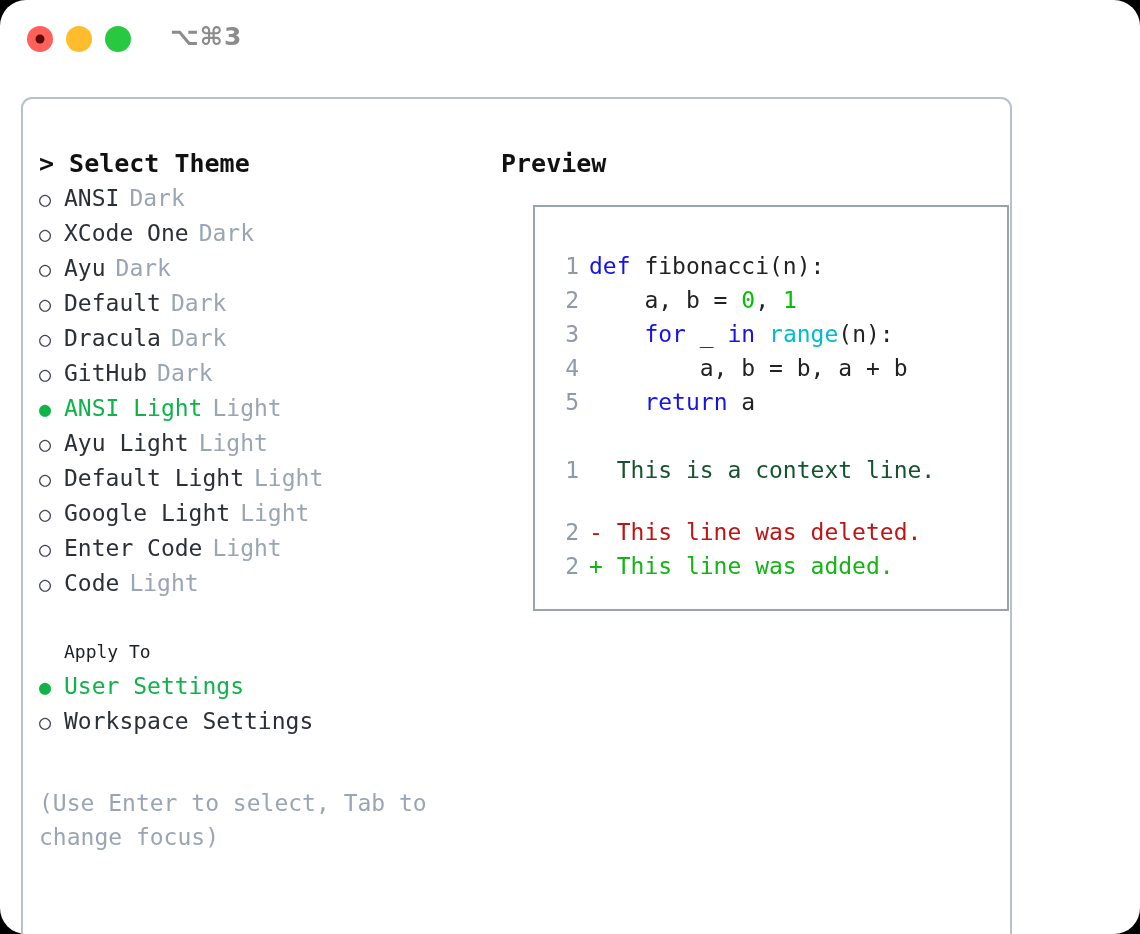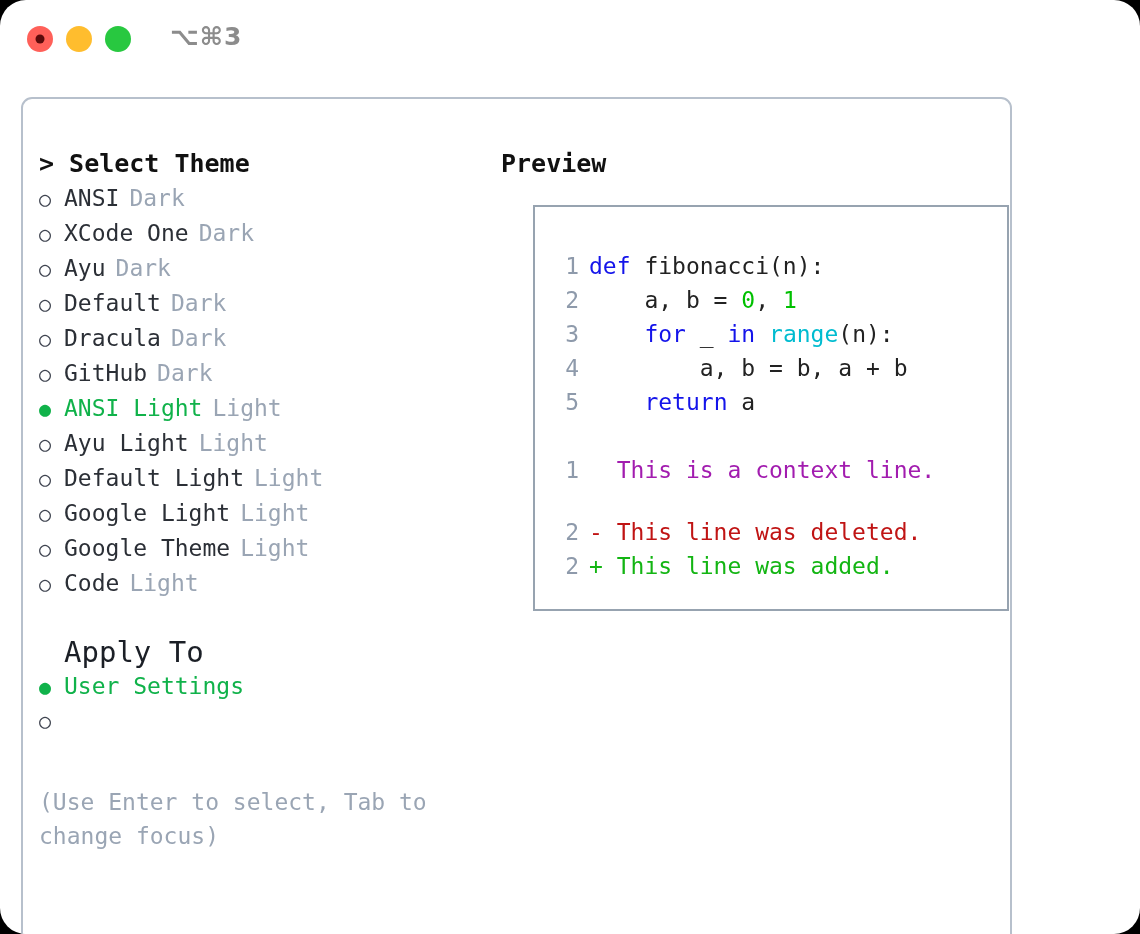--- a/index.html
+++ b/index.html
@@ -130,21 +130,21 @@
   .opt-row.selected .opt-label { color: #10b24a; }
   .opt-suffix {
     color: #9aa5b4;
     padding-left: 10px;
   }
 
   .spacer-lg { height: 34px; }
 
   .apply-heading {
     font-family: "DejaVu Sans Mono", monospace;
-    font-size: 29px;
+    font-size: 18px;
     line-height: 34px;
     color: #1b1f26;
     padding-left: 25px;
     white-space: pre;
   }
 
   .hint {
     margin-top: 47px;
     font-family: "DejaVu Sans Mono", monospace;
     font-size: 23px;
@@ -192,21 +192,21 @@
 
   .diff-area {
     position: absolute;
     left: 14px;
     top: 246px;
     font-family: "DejaVu Sans Mono", monospace;
     font-size: 23px;
     line-height: 34px;
     white-space: pre;
   }
-  .diff-ctx { color: #a21caf; }
+  .diff-ctx { color: #14532d; }
   .diff-del { color: #c01414; margin-top: 28px; }
   .diff-add { color: #13b513; }
 </style>
 </head>
 <body>
 
 <div class="app-window">
 
   <div class="titlebar">
     <div class="traffic-lights">
@@ -225,30 +225,30 @@
           <li class="opt-row"><span class="bullet">○</span><span class="opt-label">ANSI</span><span class="opt-suffix">Dark</span></li>
           <li class="opt-row"><span class="bullet">○</span><span class="opt-label">XCode One</span><span class="opt-suffix">Dark</span></li>
           <li class="opt-row"><span class="bullet">○</span><span class="opt-label">Ayu</span><span class="opt-suffix">Dark</span></li>
           <li class="opt-row"><span class="bullet">○</span><span class="opt-label">Default</span><span class="opt-suffix">Dark</span></li>
           <li class="opt-row"><span class="bullet">○</span><span class="opt-label">Dracula</span><span class="opt-suffix">Dark</span></li>
           <li class="opt-row"><span class="bullet">○</span><span class="opt-label">GitHub</span><span class="opt-suffix">Dark</span></li>
           <li class="opt-row selected"><span class="bullet on">●</span><span class="opt-label">ANSI Light</span><span class="opt-suffix">Light</span></li>
           <li class="opt-row"><span class="bullet">○</span><span class="opt-label">Ayu Light</span><span class="opt-suffix">Light</span></li>
           <li class="opt-row"><span class="bullet">○</span><span class="opt-label">Default Light</span><span class="opt-suffix">Light</span></li>
           <li class="opt-row"><span class="bullet">○</span><span class="opt-label">Google Light</span><span class="opt-suffix">Light</span></li>
-          <li class="opt-row"><span class="bullet">○</span><span class="opt-label">Google Theme</span><span class="opt-suffix">Light</span></li>
+          <li class="opt-row"><span class="bullet">○</span><span class="opt-label">Enter Code</span><span class="opt-suffix">Light</span></li>
           <li class="opt-row"><span class="bullet">○</span><span class="opt-label">Code</span><span class="opt-suffix">Light</span></li>
         </ul>
 
       <div class="spacer-lg"></div>
 
       <div class="apply-heading">Apply To</div>
       <ul class="apply-list" id="apply-list">
           <li class="opt-row selected"><span class="bullet on">●</span><span class="opt-label">User Settings</span></li>
-          <li class="opt-row"><span class="bullet">○</span></li>
+          <li class="opt-row"><span class="bullet">○</span><span class="opt-label">Workspace Settings</span></li>
         </ul>
 
       <div class="hint">(Use Enter to select, Tab to change focus)</div>
     </div>
 
     <div class="col-right">
       <div class="section-title">Preview</div>
 
       <div class="preview-box">
         <div class="code-area" id="code-area"><div class="code-line"><span class="lineno">1</span><span class="code-text"><span class="tok-kw">def</span><span class="tok-plain"> fibonacci(n):</span></span></div><div class="code-line"><span class="lineno">2</span><span class="code-text"><span class="tok-plain">    a, b = </span><span class="tok-num">0</span><span class="tok-plain">, </span><span class="tok-num">1</span></span></div><div class="code-line"><span class="lineno">3</span><span class="code-text"><span class="tok-plain">    </span><span class="tok-kw">for</span><span class="tok-plain"> _ </span><span class="tok-kw">in</span><span class="tok-plain"> </span><span class="tok-fn">range</span><span class="tok-plain">(n):</span></span></div><div class="code-line"><span class="lineno">4</span><span class="code-text"><span class="tok-plain">        a, b = b, a + b</span></span></div><div class="code-line"><span class="lineno">5</span><span class="code-text"><span class="tok-plain">    </span><span class="tok-kw">return</span><span class="tok-plain"> a</span></span></div></div>

